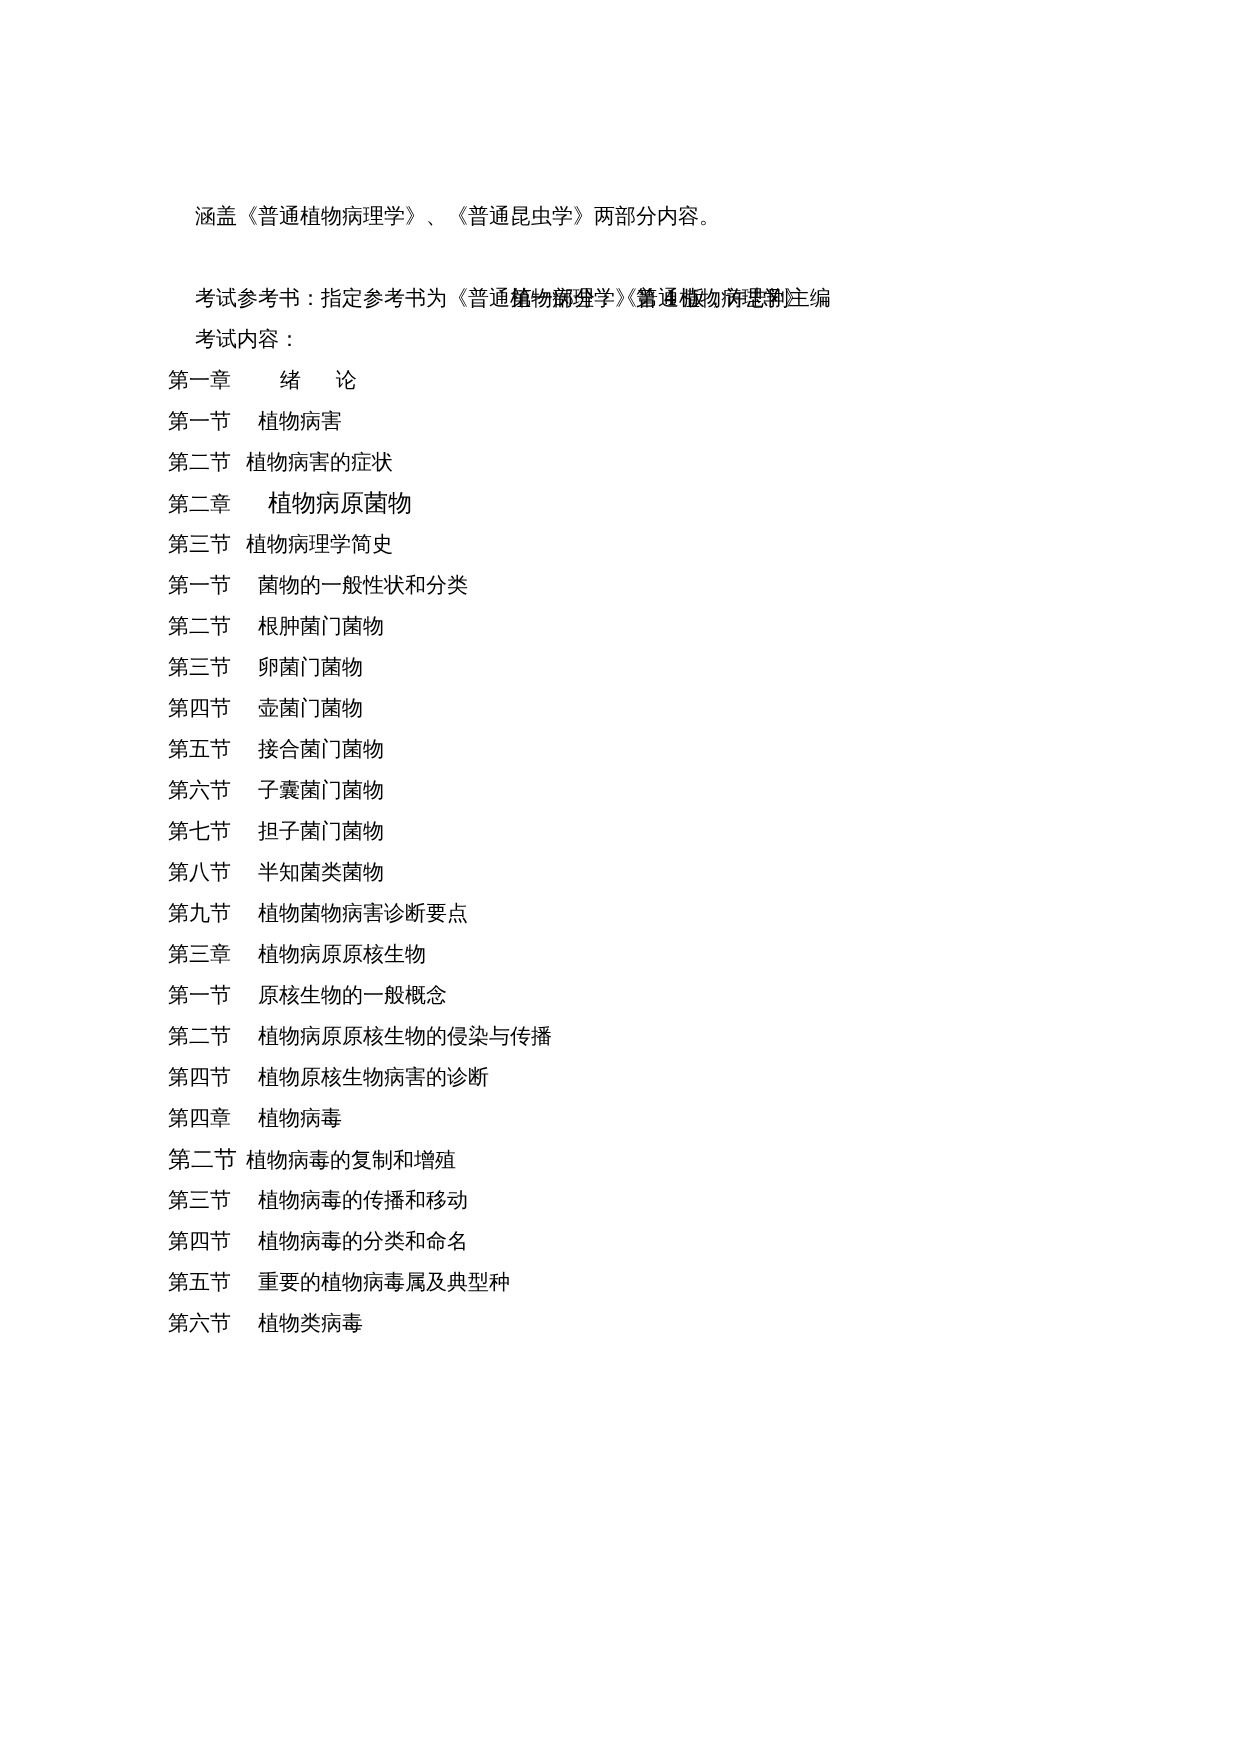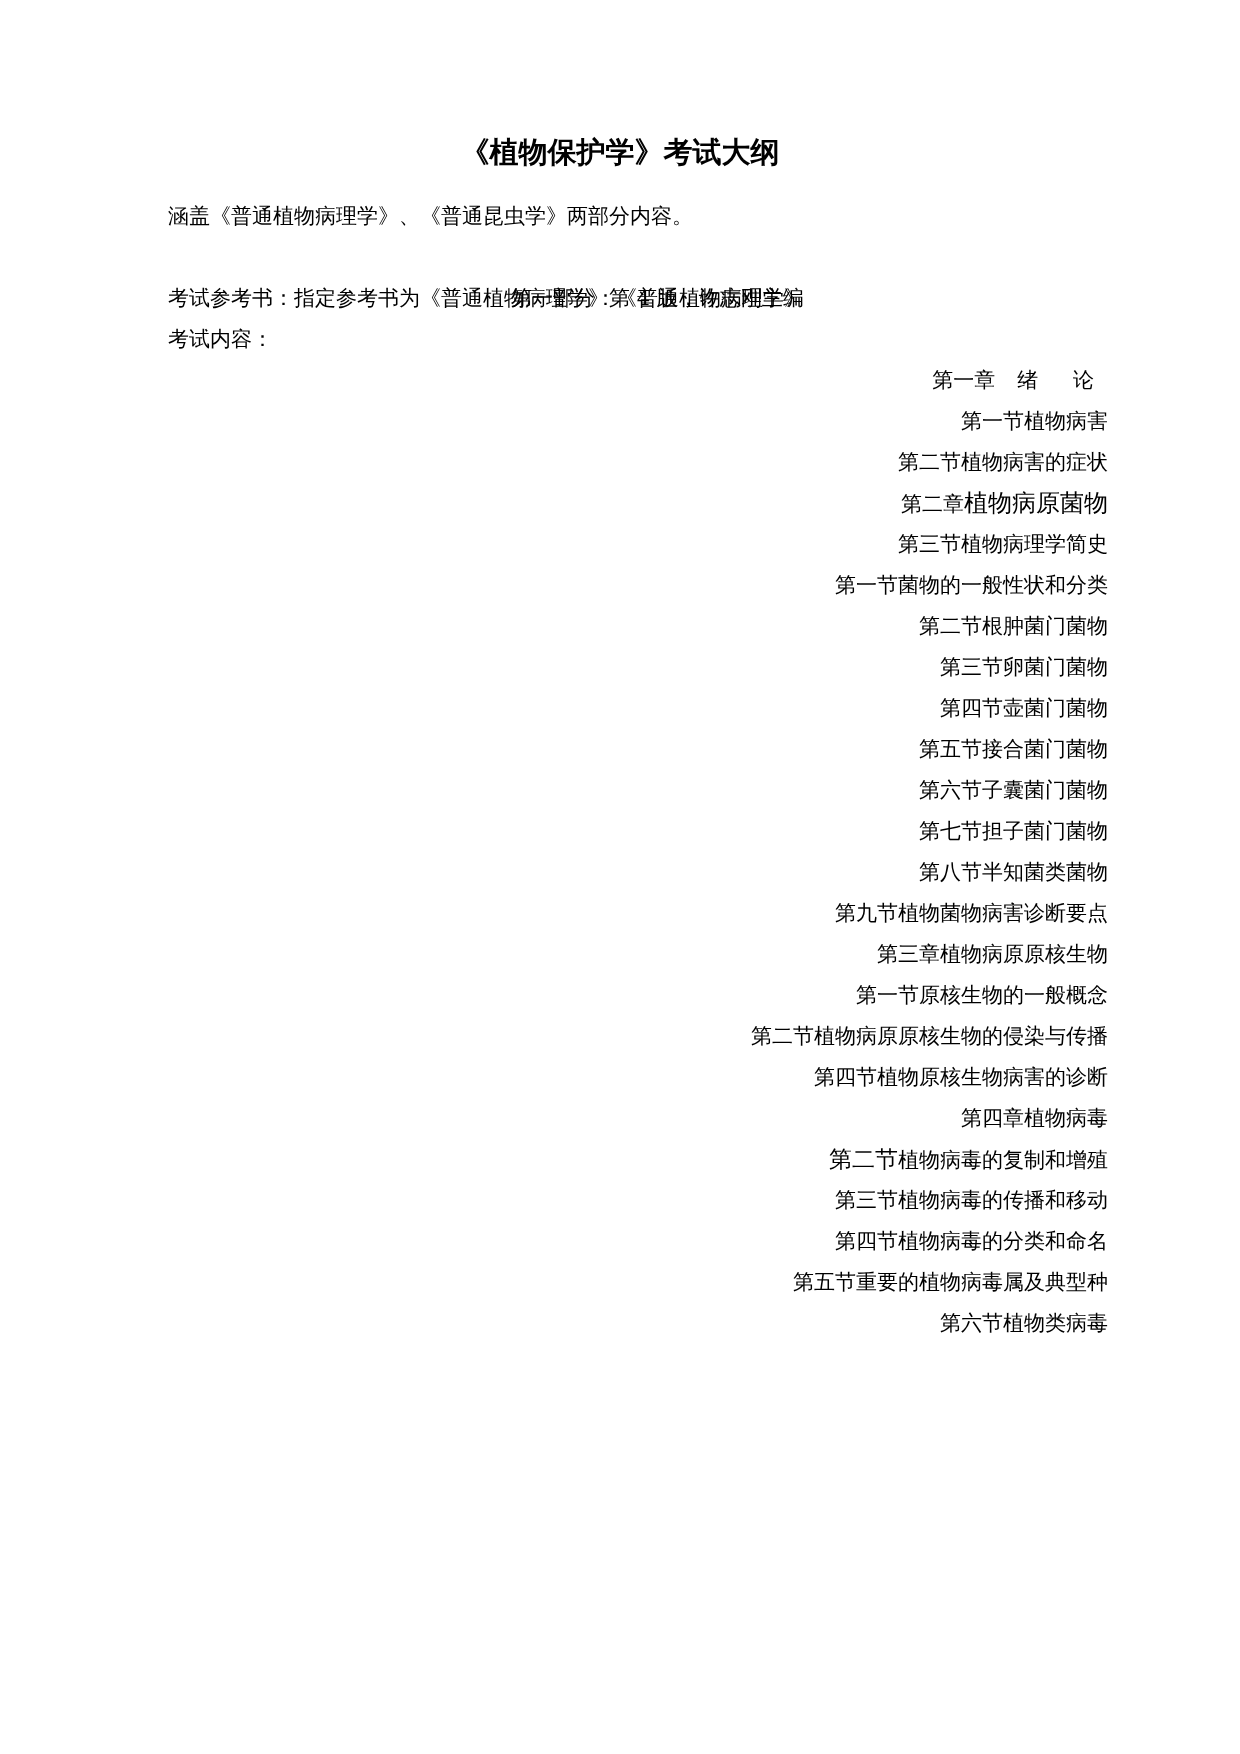--- a/index.html
+++ b/index.html
@@ -38,61 +38,60 @@
       position: absolute;
       left: 168px;
       top: 196px;
       width: 940px;
     }
     .line {
       height: 41px;
       line-height: 41px;
       font-size: 21px;
       white-space: pre;
+      margin-left: 27px;
     }
     .part-heading {
       text-align: center;
       width: 940px;
       margin-left: 0;
       font-weight: normal;
       font-family: "DejaVu Sans", "Liberation Sans", sans-serif;
       font-size: 21px;
       padding-left: 0;
     }
     .part-heading-inner {
       display: inline-block;
       margin-left: 0;
     }
     .outline-row {
       height: 41px;
       line-height: 41px;
       font-size: 21px;
       white-space: nowrap;
-      text-align: right;
     }
     .outline-label {
       display: inline-block;
       width: 90px;
     }
     .outline-label.tight {
       width: 78px;
     }
     .outline-text.chapter-big {
       font-size: 24px;
     }
     .outline-text.intro-spaced {
       letter-spacing: 14px;
       padding-left: 22px;
     }
   </style>
 </head>
 <body>
 
 <div class="page">
-  <div class="title">《植物保护学》考试大纲</div>
 
   <div class="body">
     <div class="line">涵盖《普通植物病理学》、《普通昆虫学》两部分内容。</div>
     <div class="line part-heading">
       <span class="part-heading-inner">第一部分：《普通植物病理学》</span>
     </div>
     <div class="line">考试参考书：指定参考书为《普通植物病理学》第 4 版，许志刚主编</div>
     <div class="line">考试内容：</div>
 
     <div>

